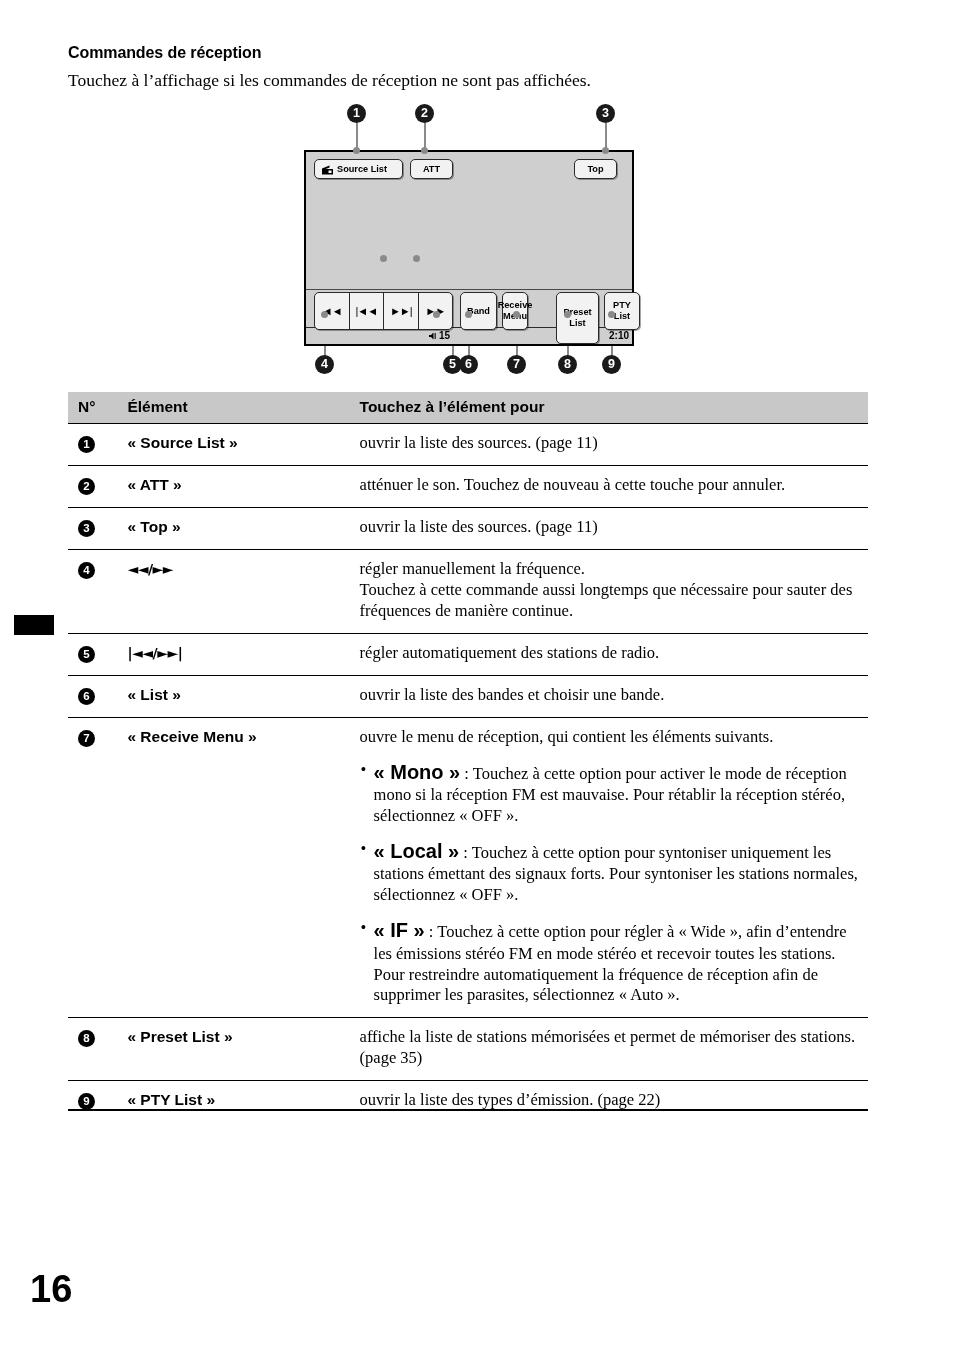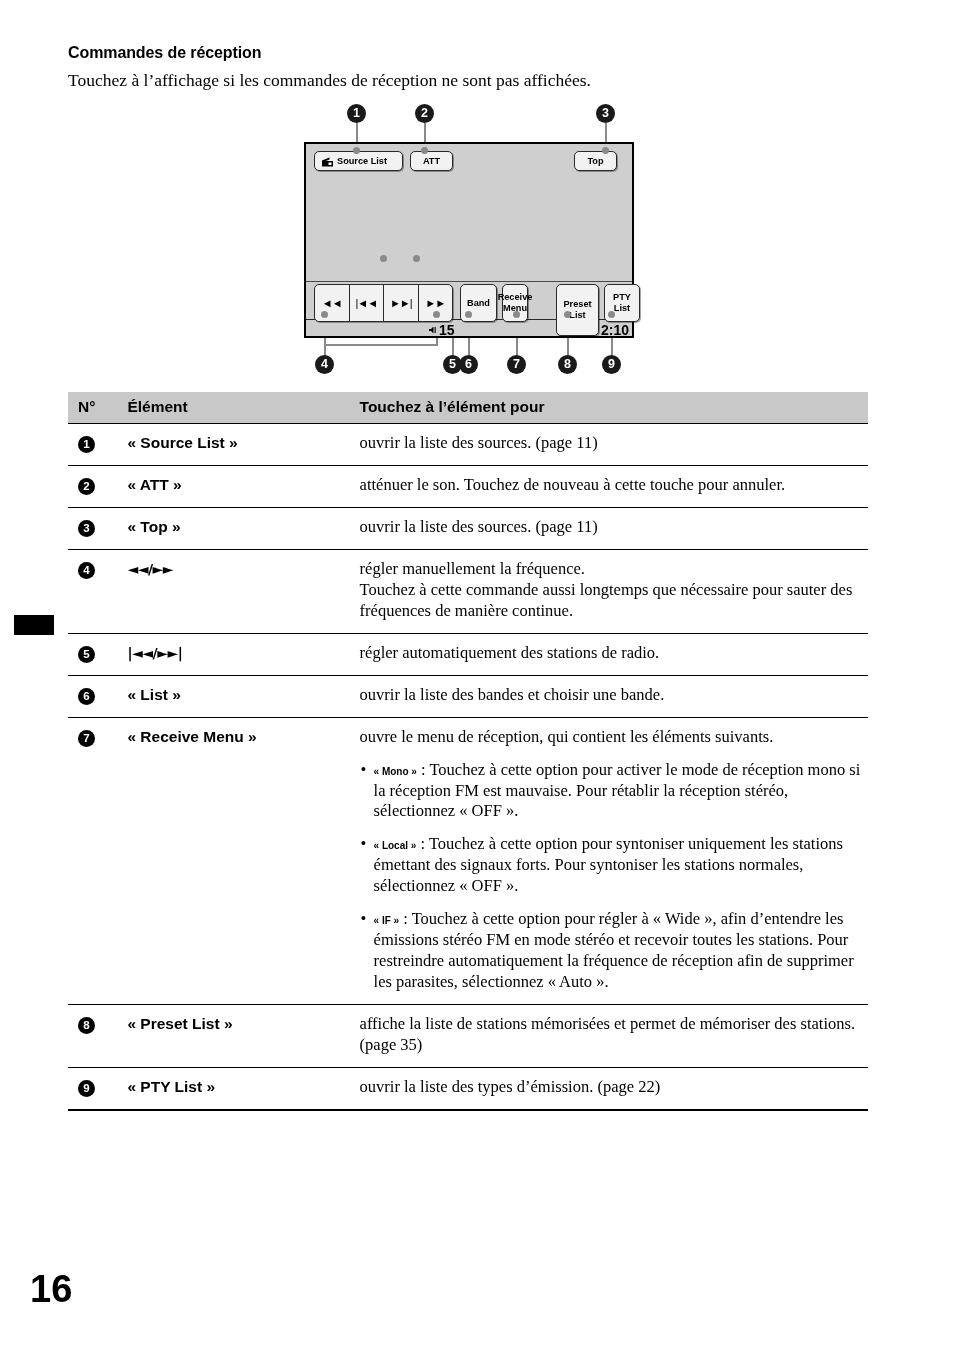--- a/index.html
+++ b/index.html
@@ -90,21 +90,21 @@
     height: 7px;
     border-radius: 50%;
     background: #8a8a8a;
     z-index: 5;
   }
 
   
   .device {
     position: absolute;
     left: 8px;
-    top: 38px;
+    top: 46px;
     width: 330px;
     height: 196px;
     border: 2px solid #000;
     background: #cfcfcf;
     box-sizing: border-box;
     z-index: 3;
   }
   .screen-area {
     position: absolute;
     left: 0; right: 0;
@@ -188,21 +188,21 @@
   .pty-btn     { left: 298px; top: 140px; width: 36px; height: 38px; }
 
   .status-bar {
     position: absolute;
     left: 0; right: 0;
     bottom: 0;
     height: 16px;
     background: #cfcfcf;
     border-top: 1.4px solid #2a2a2a;
     font-family: "Liberation Sans", sans-serif;
-    font-size: 14px;
+    font-size: 10px;
     font-weight: bold;
   }
   .vol {
     position: absolute;
     left: 122px;
     top: 2px;
     display: flex;
     align-items: center;
     gap: 1px;
   }
@@ -282,21 +282,21 @@
   }
   .bullets li:before {
     content: "•";
     position: absolute;
     left: 1px;
     top: 0;
   }
   .bterm {
     font-family: "Liberation Sans", sans-serif;
     font-weight: bold;
-    font-size: 10px;
+    font-size: 20px;
   }
   .tbl-bottom-rule {
     position: absolute;
     left: 68px;
     width: 800px;
     height: 1.7px;
     background: #000;
   }
 </style>
 </head>

